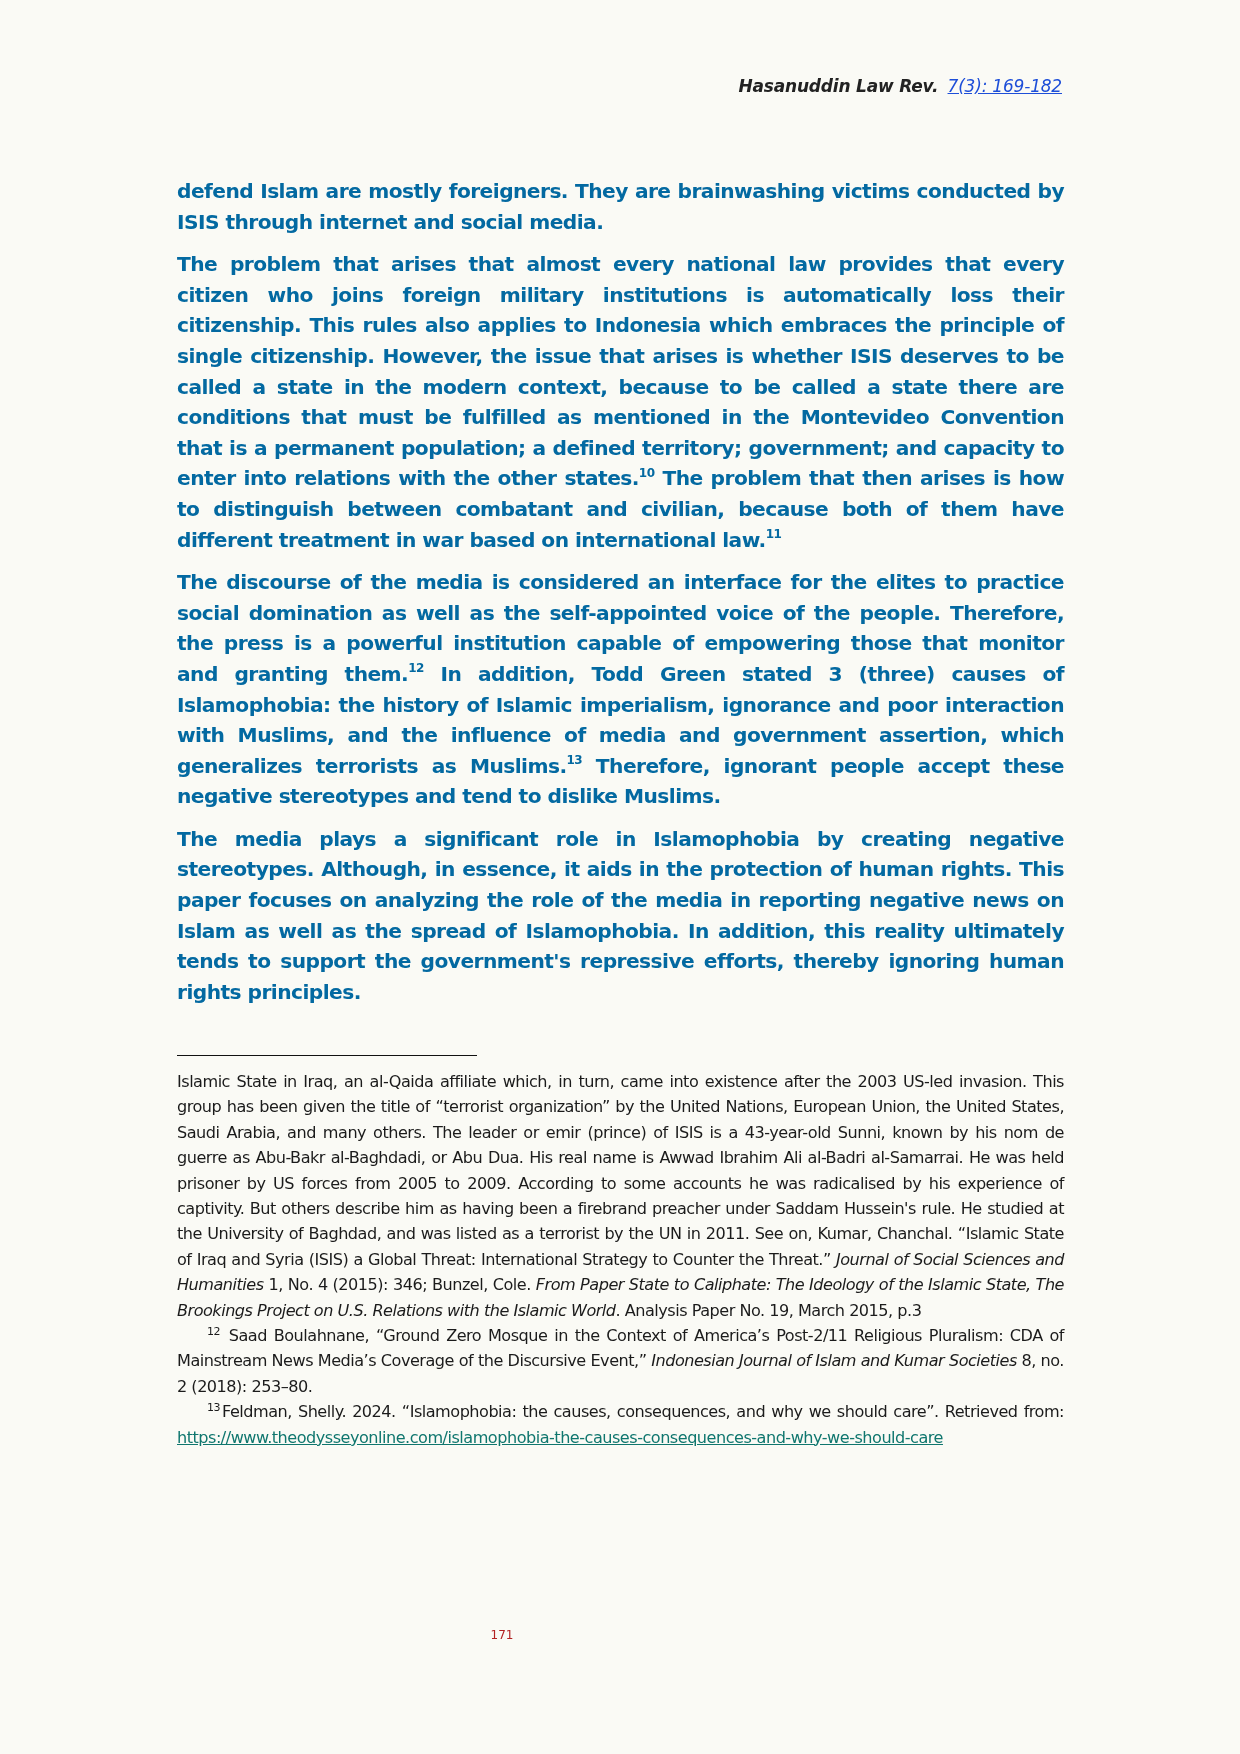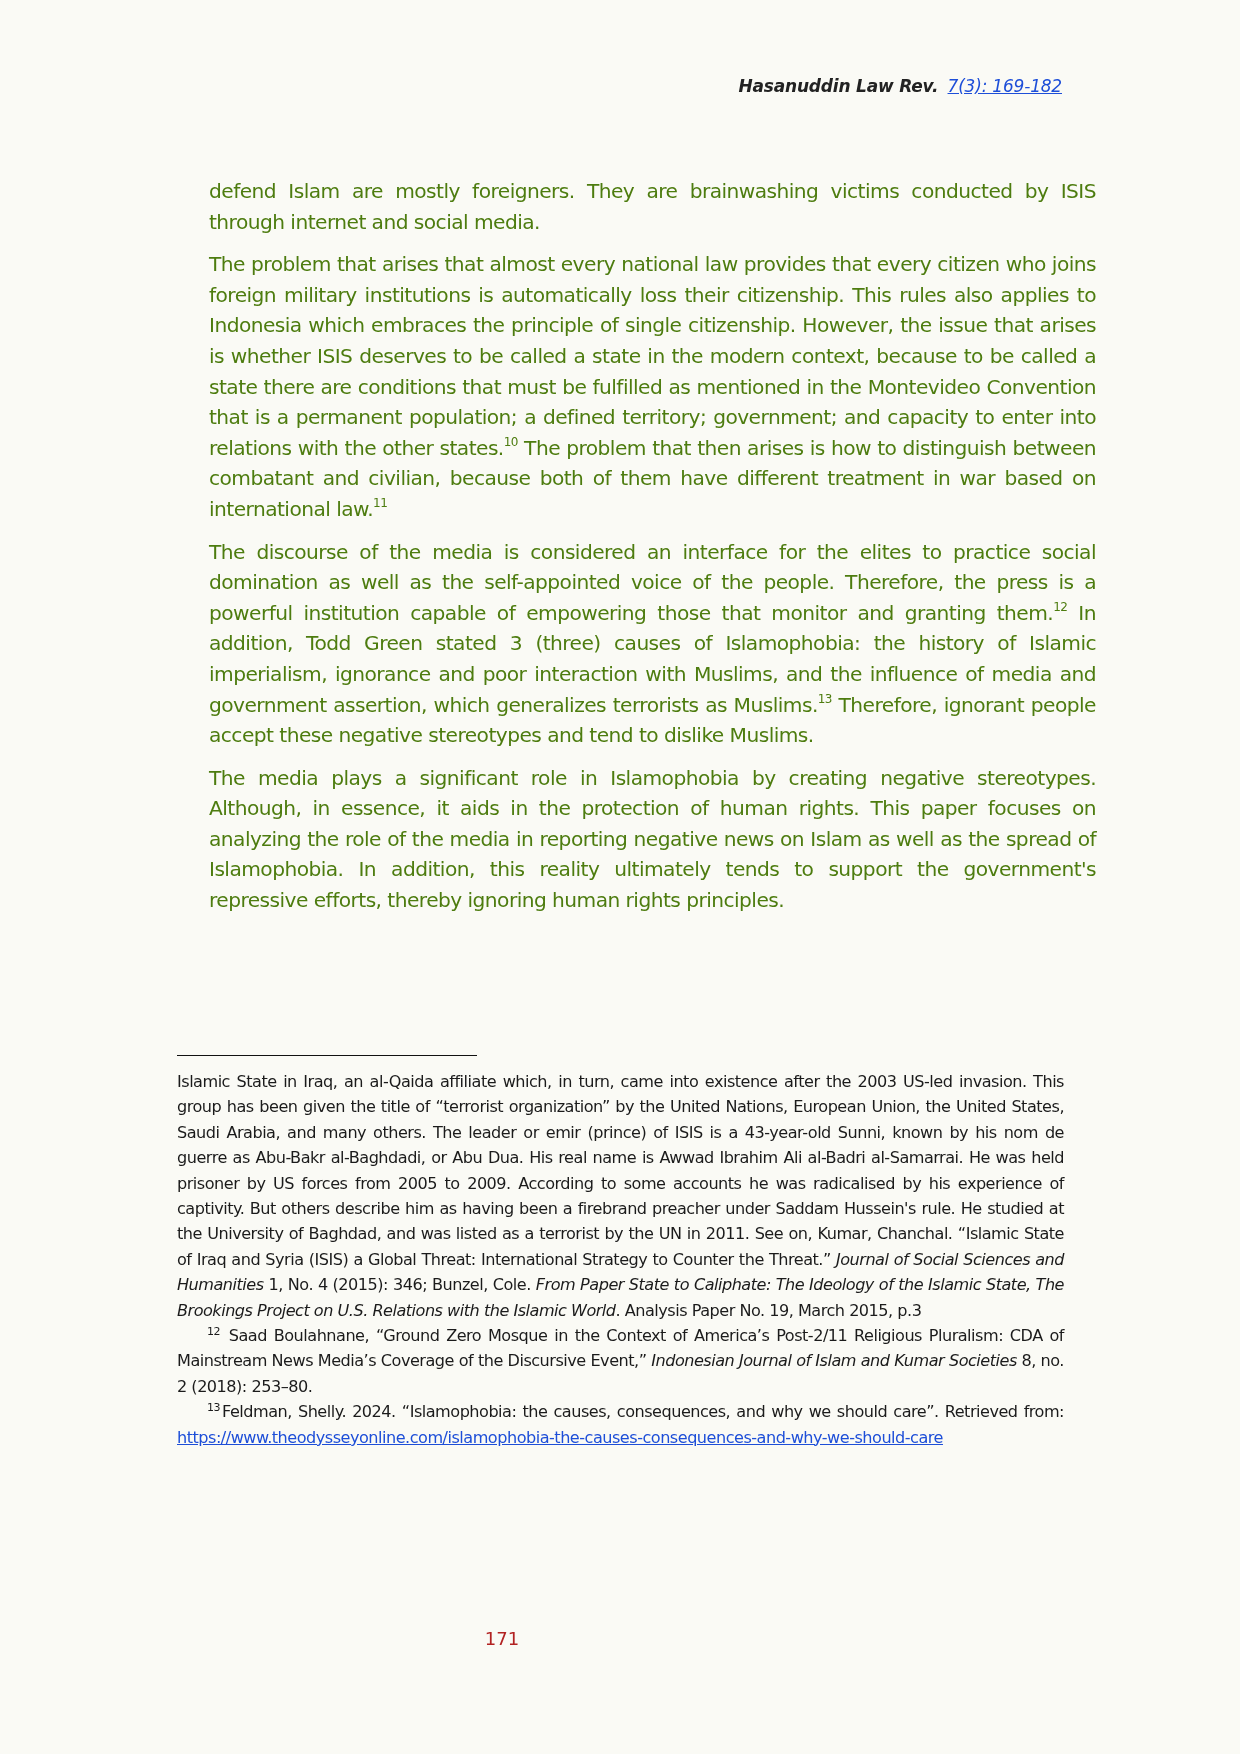--- a/index.html
+++ b/index.html
@@ -34,25 +34,24 @@
       color: #1d4ed8;
       text-decoration: underline;
     }
     .main-text {
       position: absolute;
       top: 176px;
       left: 177px;
       width: 887px;
       font-size: 20.2px;
       line-height: 30.6px;
-      font-weight: 400;
+      font-weight: 700;
       letter-spacing: -0.55px;
       word-spacing: 0px;
-      color: #4d7c0f;
-      margin-left: 32px;
+      color: #0369a1;
     }
     .main-text p {
       margin: 0 0 12px 0;
       text-align: justify;
     }
     sup.fnref {
       font-size: 12px;
       line-height: 0;
       vertical-align: super;
       position: relative;
@@ -83,33 +82,33 @@
     .footnotes p.indent {
       text-indent: 30px;
     }
     .footnotes sup {
       font-size: 11px;
       line-height: 0;
       vertical-align: super;
       margin-right: 2px;
     }
     .footnotes a {
-      color: #1d4ed8;
+      color: #0f766e;
       text-decoration: underline;
     }
     .footnotes em {
       font-style: italic;
     }
     .page-number {
       position: absolute;
       top: 1628px;
       left: 0;
       width: 1004px;
       text-align: center;
-      font-size: 18px;
+      font-size: 12px;
       color: #b22222;
     }
   </style>
 </head>
 <body>
 
 <div class="running-header">
   <span class="journal">Hasanuddin Law Rev.</span>
   <span class="volume">7(3): 169-182</span>
 </div>

